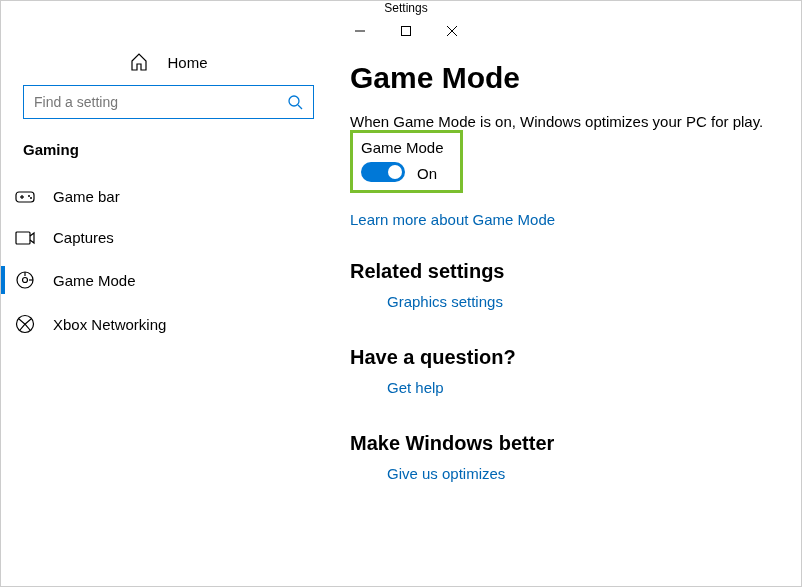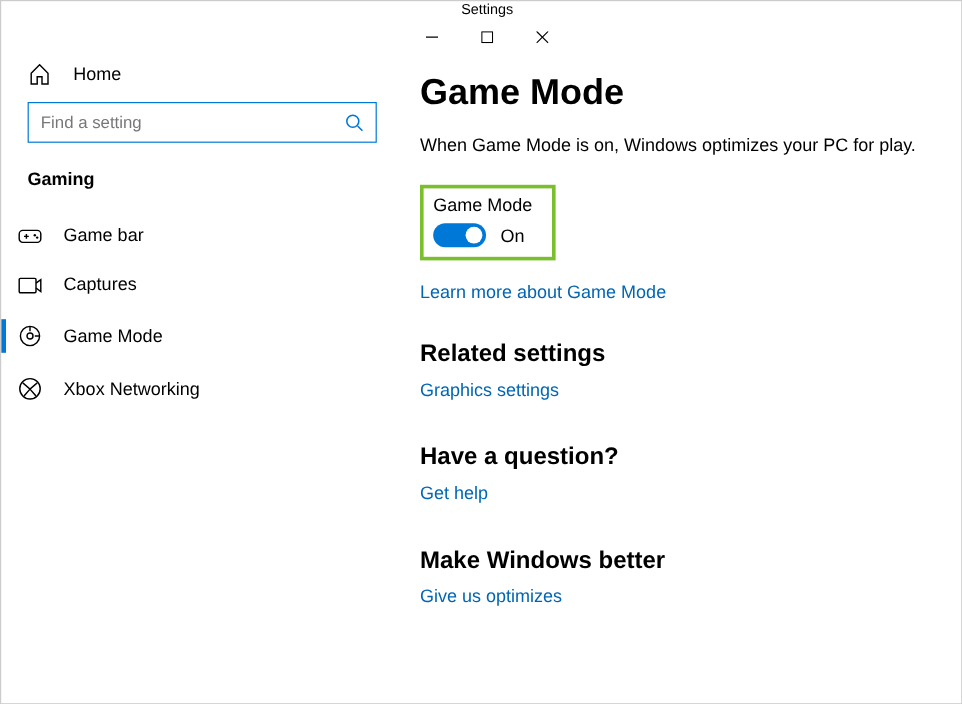--- a/index.html
+++ b/index.html
@@ -44,20 +44,21 @@
     width: 335px;
     padding: 12px 0 0 0;
     border-right: none;
   }
   .home-row {
     display: flex;
     align-items: center;
     padding: 8px 22px 14px 22px;
     cursor: pointer;
     gap: 18px;
+    justify-content: center;
   }
   .home-row .label {
     font-size: 15px;
   }
   .search-box {
     margin: 0 22px 22px 22px;
     border: 1px solid #0078d7;
     height: 34px;
     display: flex;
     align-items: center;
@@ -108,21 +109,20 @@
     padding: 28px 30px 20px 14px;
     overflow-y: auto;
   }
   .page-title {
     font-size: 30px;
     font-weight: 600;
     margin-bottom: 18px;
   }
   .desc {
     font-size: 15px;
-    margin-bottom: 24px;
   }
   .highlight-box {
     border: 3px solid #7bbf2e;
     padding: 6px 16px 8px 8px;
     display: inline-block;
     margin-bottom: 18px;
   }
   .toggle-label {
     font-size: 15px;
     margin-bottom: 6px;
@@ -162,20 +162,21 @@
     font-size: 20px;
     font-weight: 600;
     margin-bottom: 10px;
   }
   .sublink {
     color: #0066b4;
     font-size: 15px;
     cursor: pointer;
     display: block;
     margin-bottom: 36px;
+    margin-left: 37px;
   }
   svg { display: block; }
 </style>
 </head>
 <body>
 
 <div class="titlebar">
   <span class="titlebar-title">Settings</span>
   <div class="window-controls">
     <div class="window-btn">

